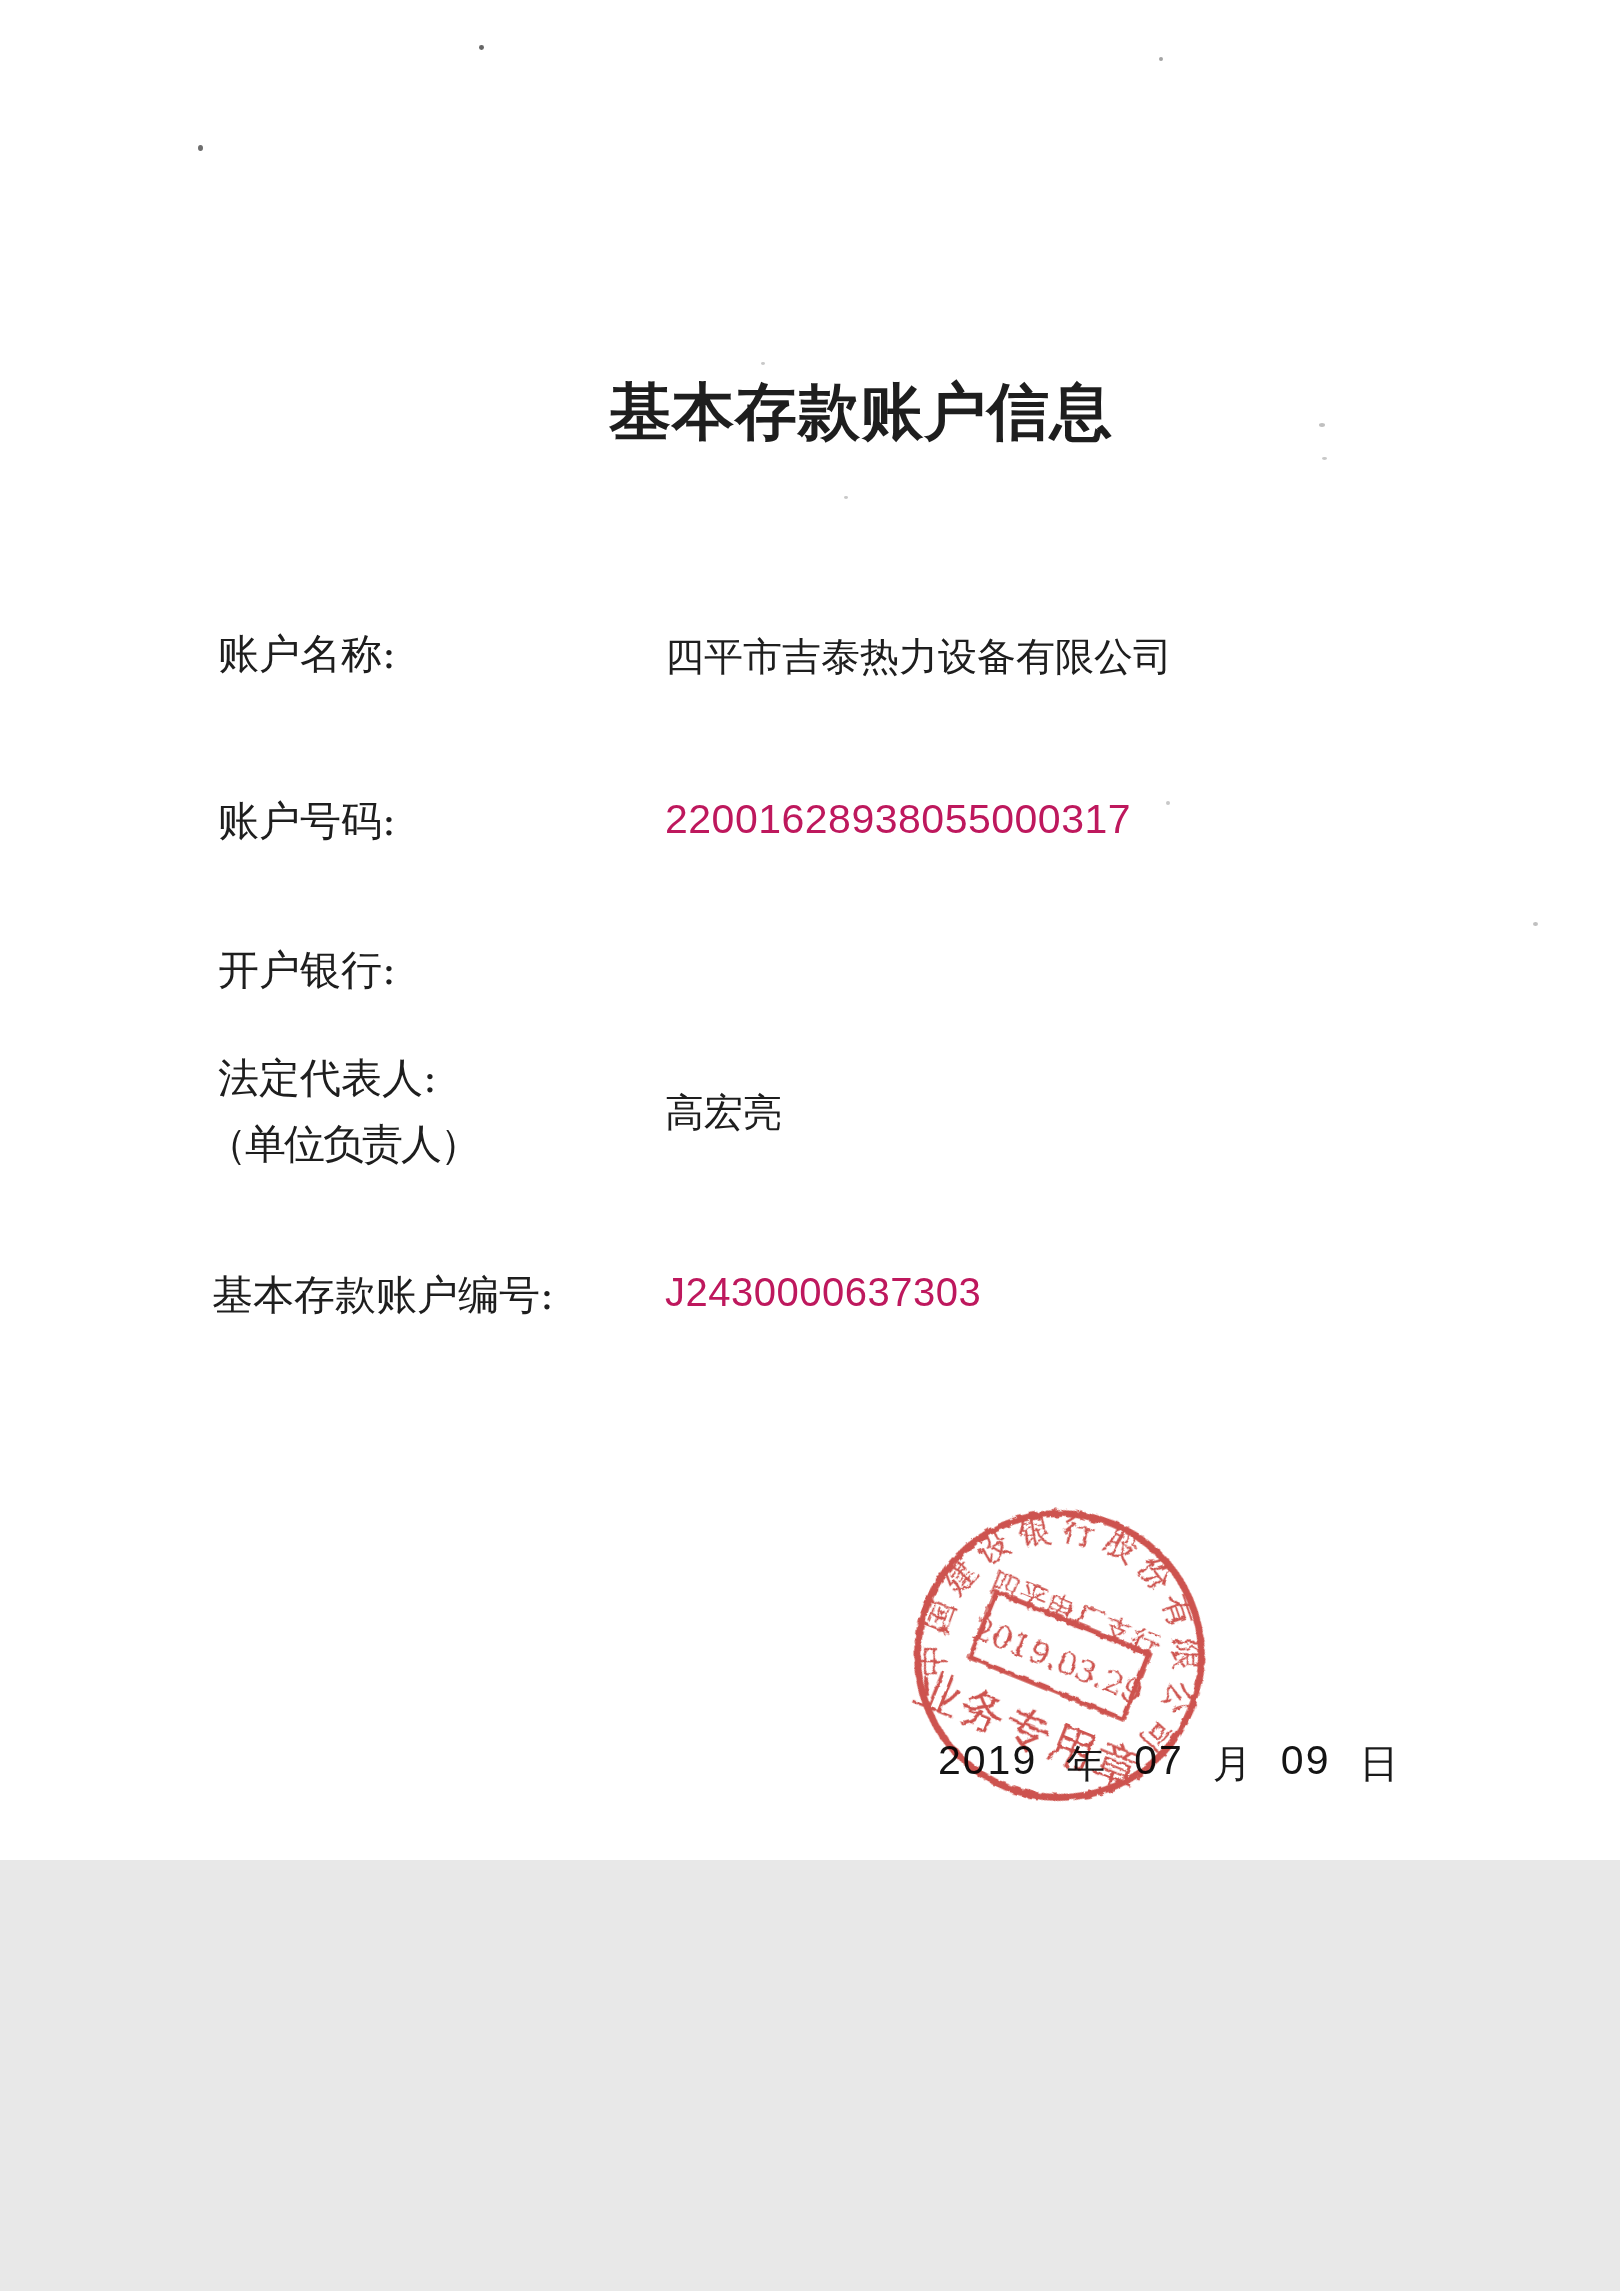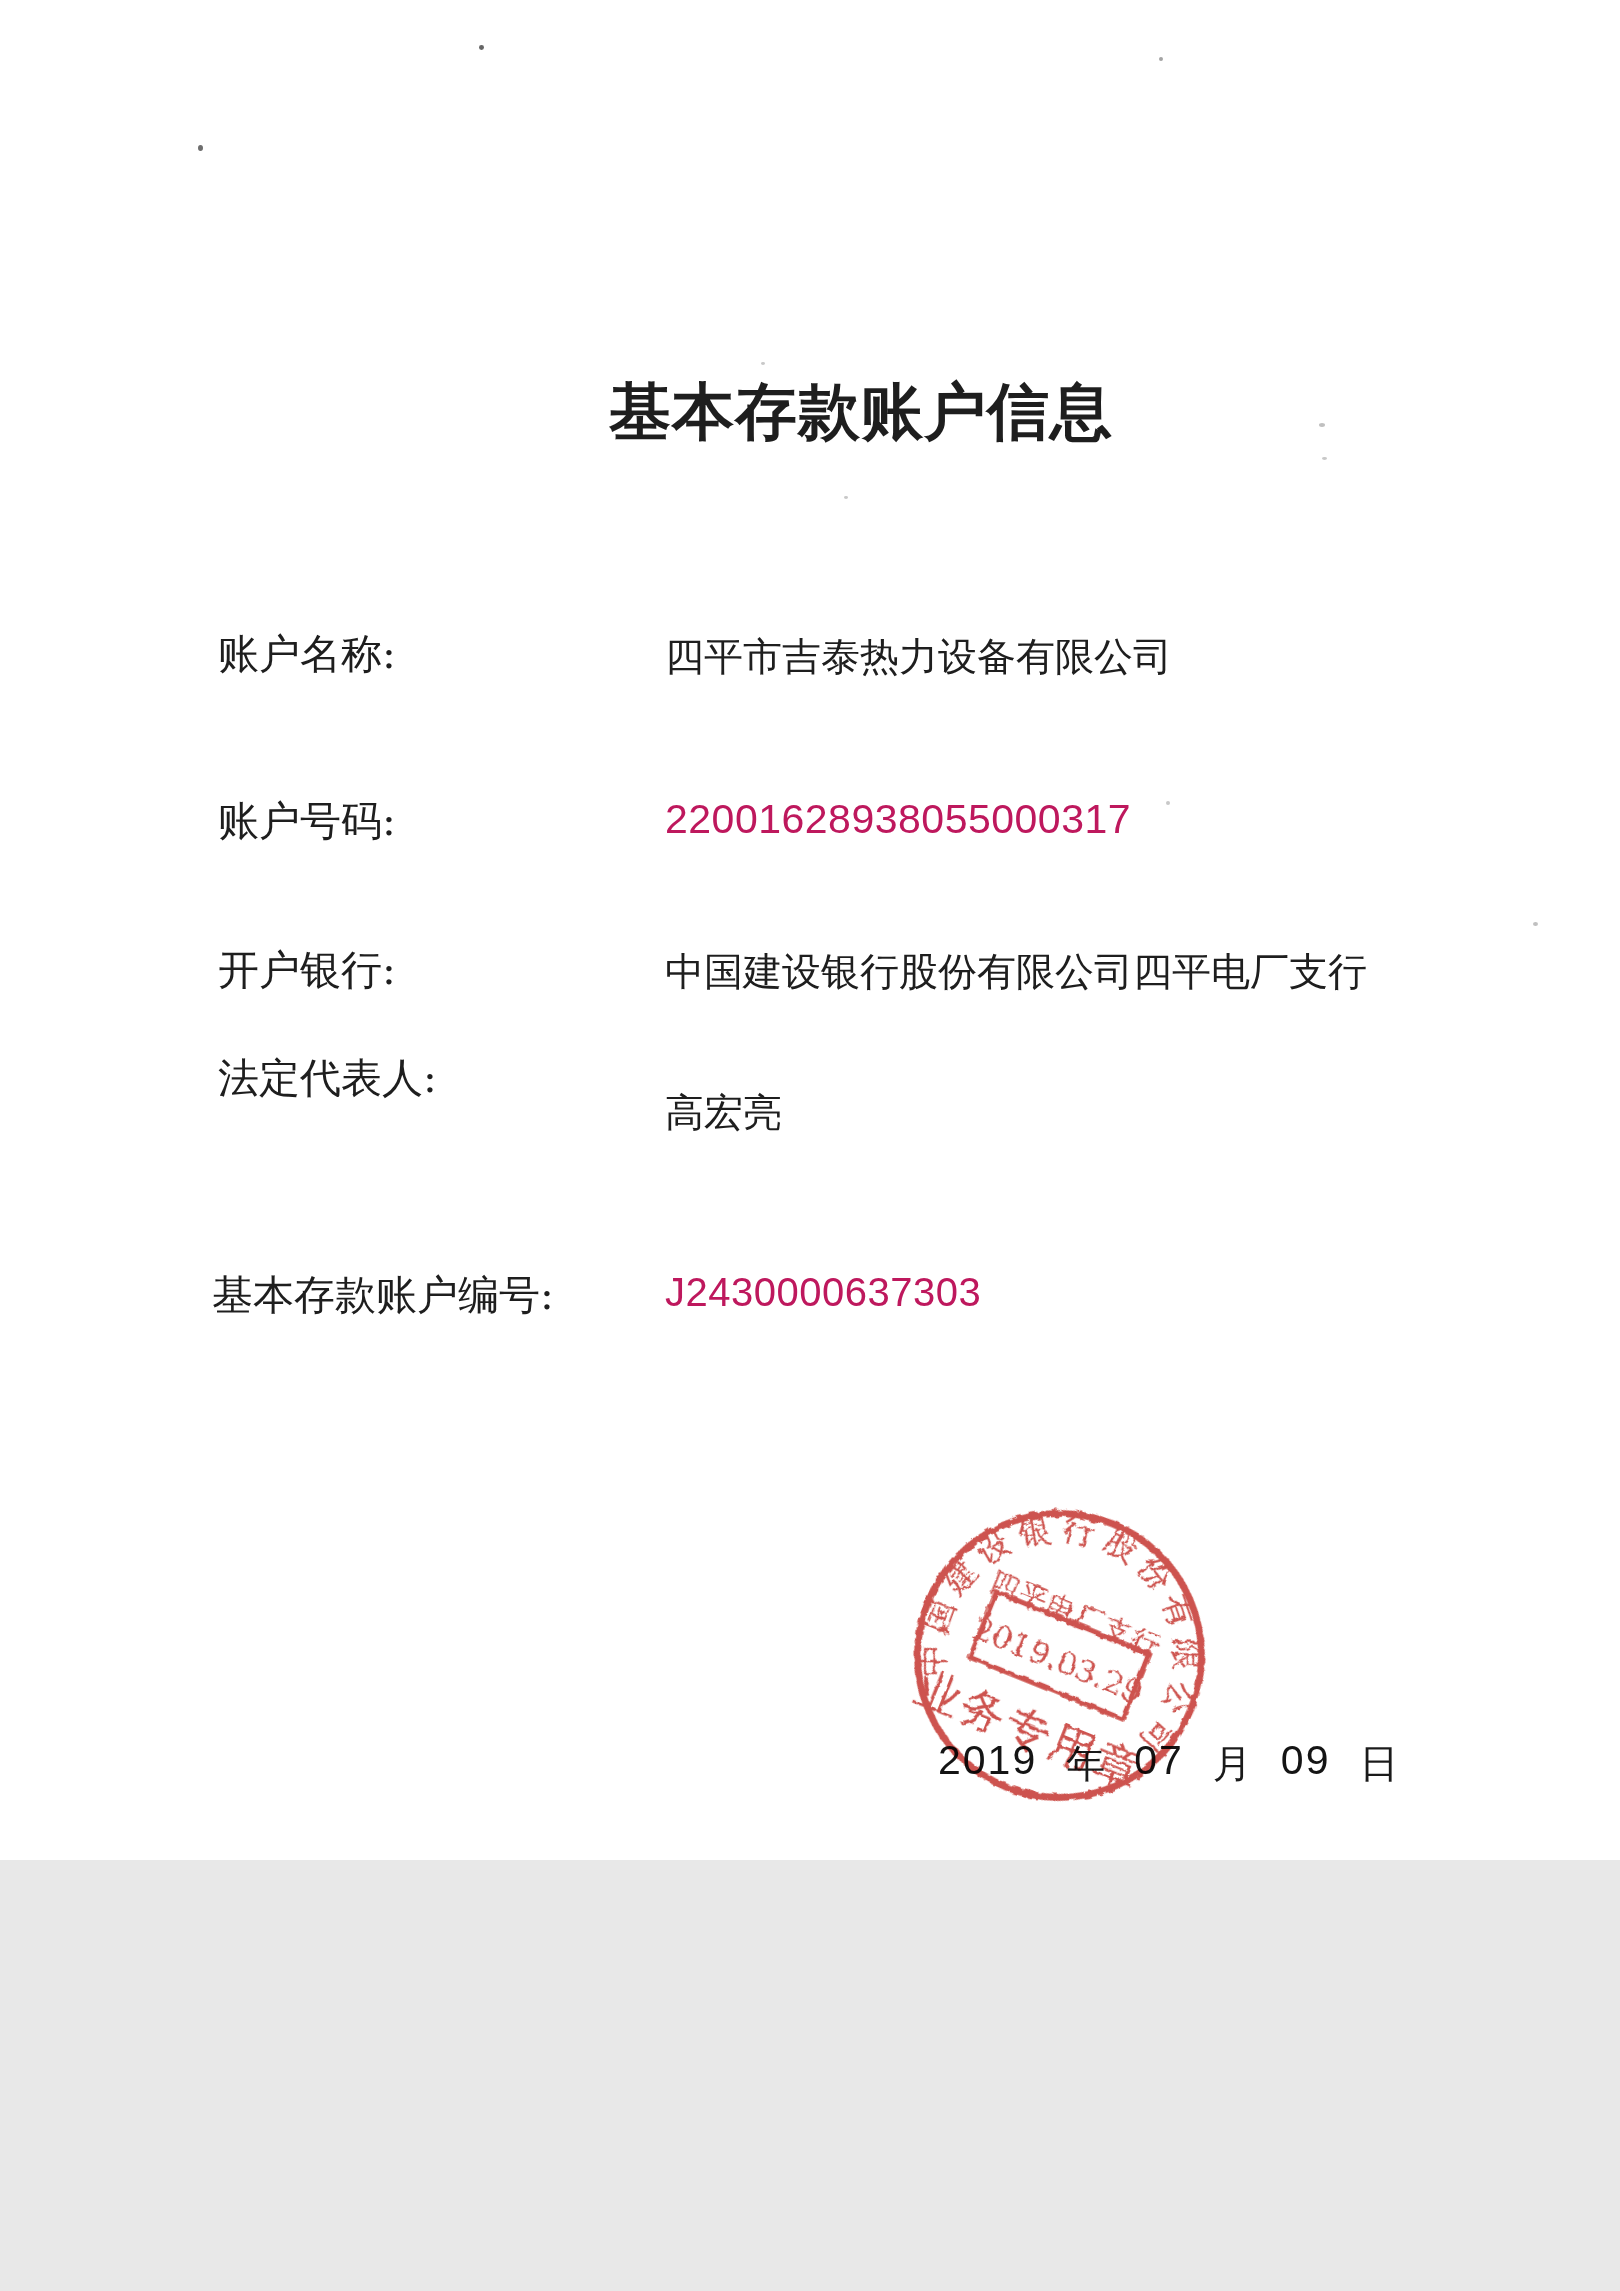--- a/index.html
+++ b/index.html
@@ -65,23 +65,23 @@
 
   <div class="title">基本存款账户信息</div>
 
   <div class="label row1">账户名称:</div>
   <div class="value-cjk row1v">四平市吉泰热力设备有限公司</div>
 
   <div class="label row2">账户号码:</div>
   <div class="value-num row2v">22001628938055000317</div>
 
   <div class="label row3">开户银行:</div>
-  <div class="value-cjk row3v">中国建设银行股份有限公司四平电厂支行</div>
 
   <div class="label row4a">法定代表人:</div>
+  <div class="label small-indent row4b">（单位负责人）</div>
   <div class="value-cjk row4v">高宏亮</div>
 
   <div class="label row5">基本存款账户编号:</div>
   <div class="value-num row5v">J2430000637303</div>
 
   <div class="date-row">
     <span class="num">2019</span>
     <span class="unit">年</span>
     <span class="num">07</span>
     <span class="unit">月</span>

